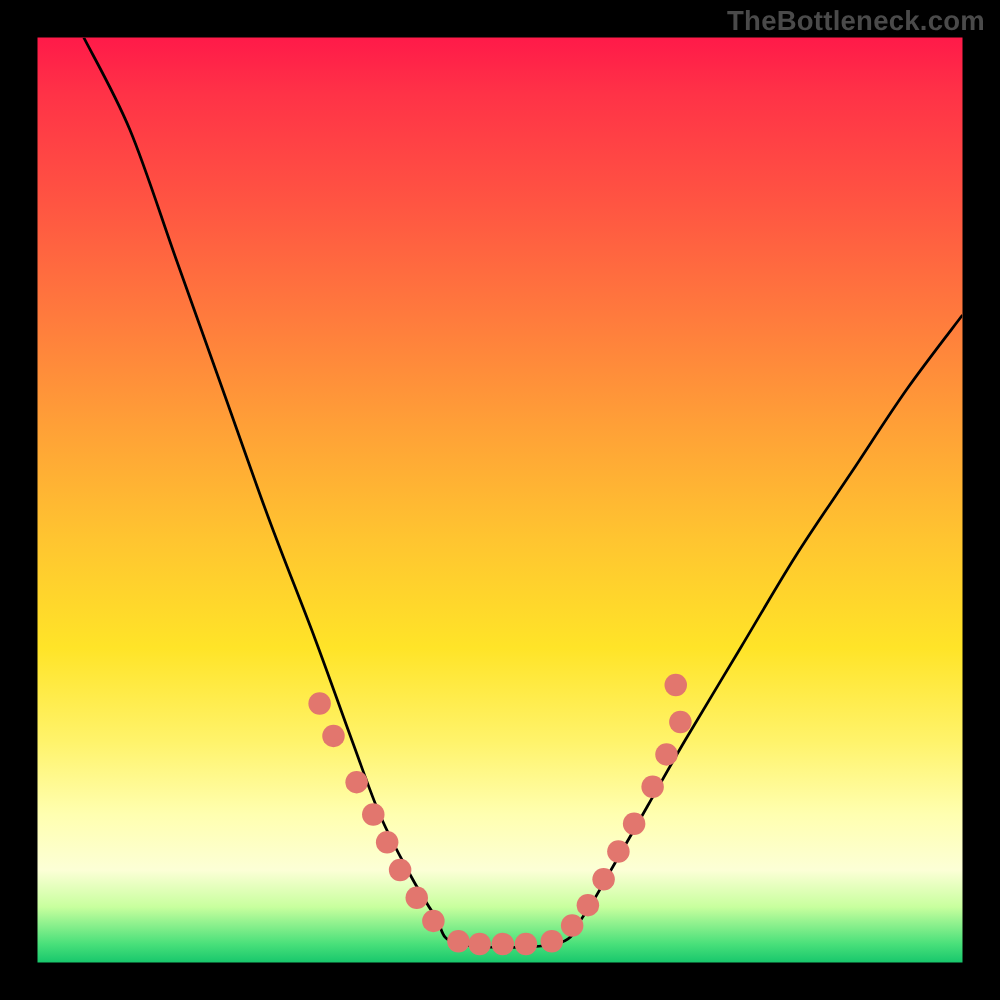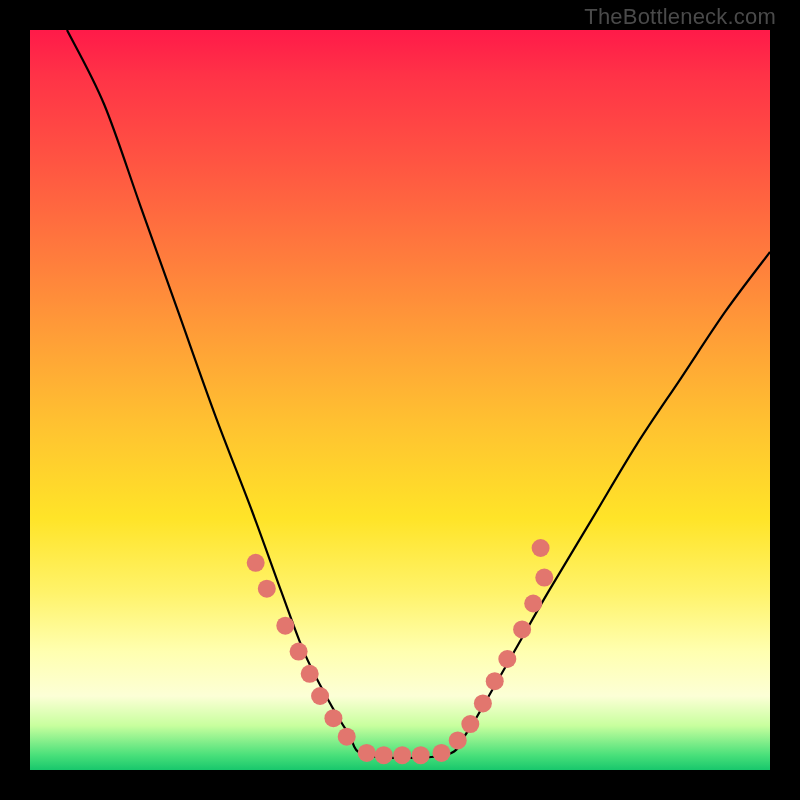--- a/index.html
+++ b/index.html
@@ -13,24 +13,24 @@
   }
   .frame {
     position: relative;
     width: 800px;
     height: 800px;
     background: #000;
   }
   .watermark {
     position: absolute;
     top: 4px;
-    right: 24px;
+    right: 12px;
     color: #4a4a4a;
     font-size: 22px;
-    font-weight: 400;
+    font-weight: 700;
     letter-spacing: 0.2px;
     z-index: 10;
   }
   .plot-area {
     position: absolute;
     top: 30px;
     left: 30px;
     width: 740px;
     height: 740px;
     

